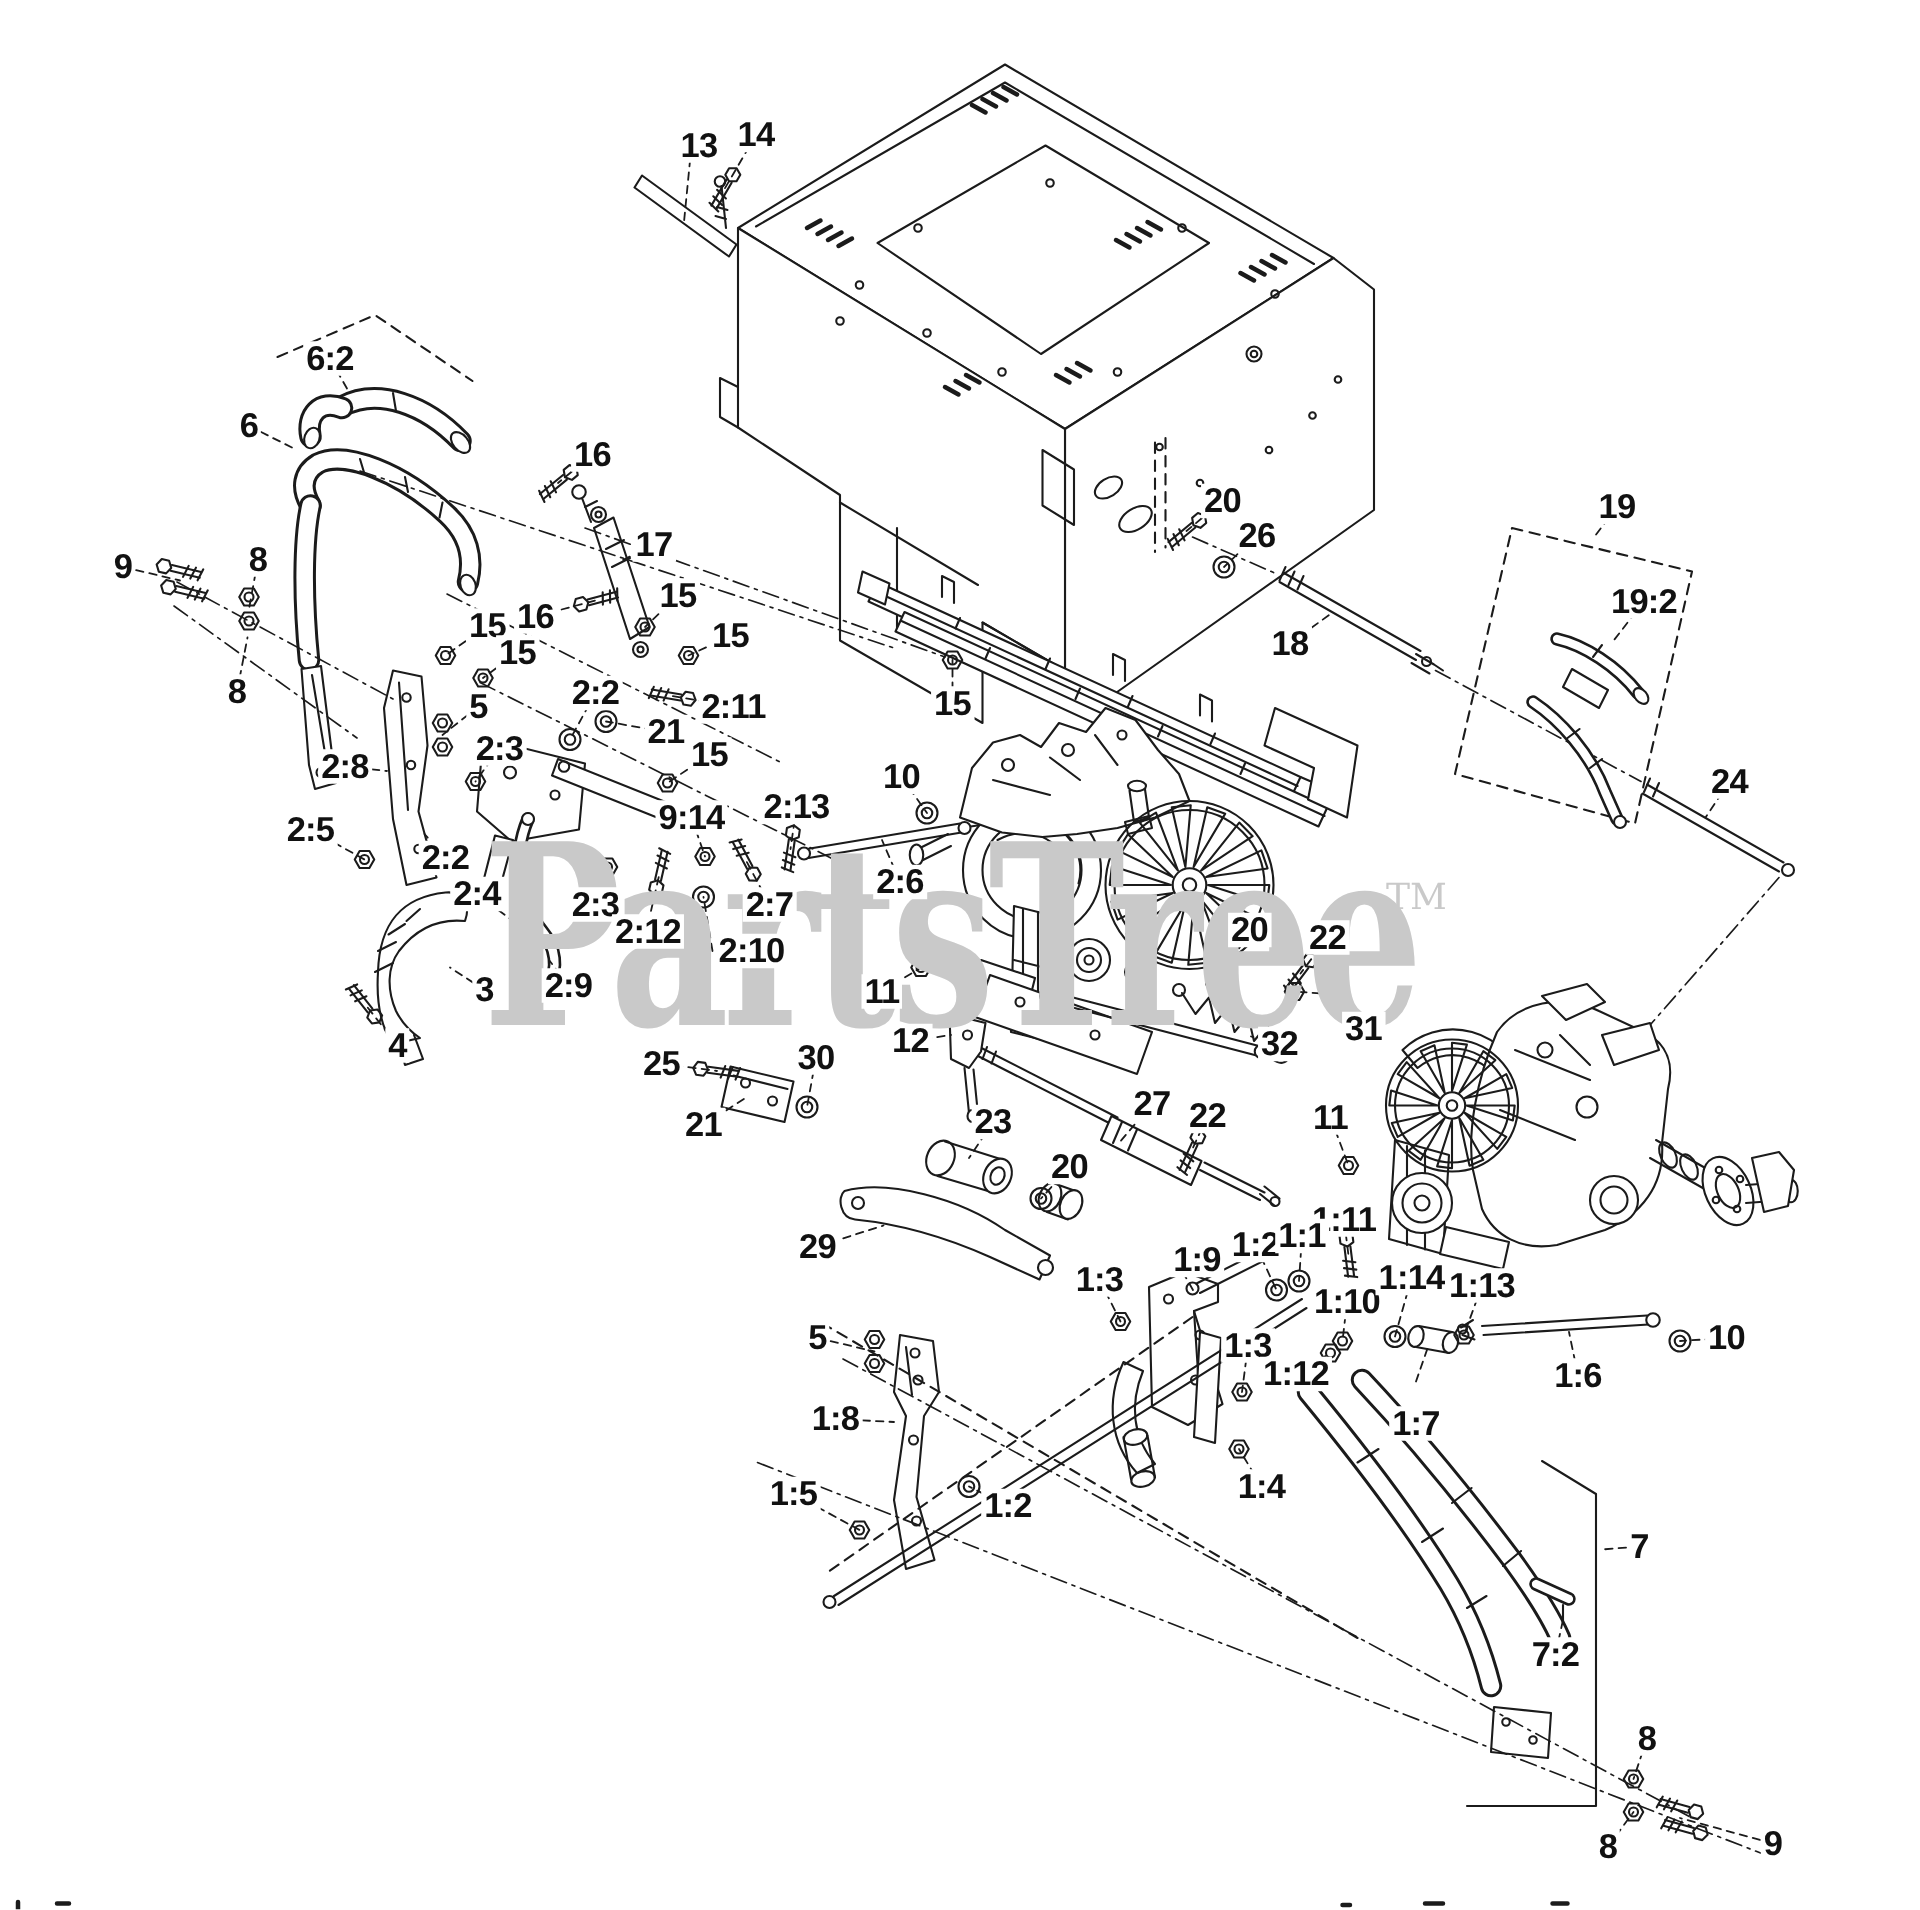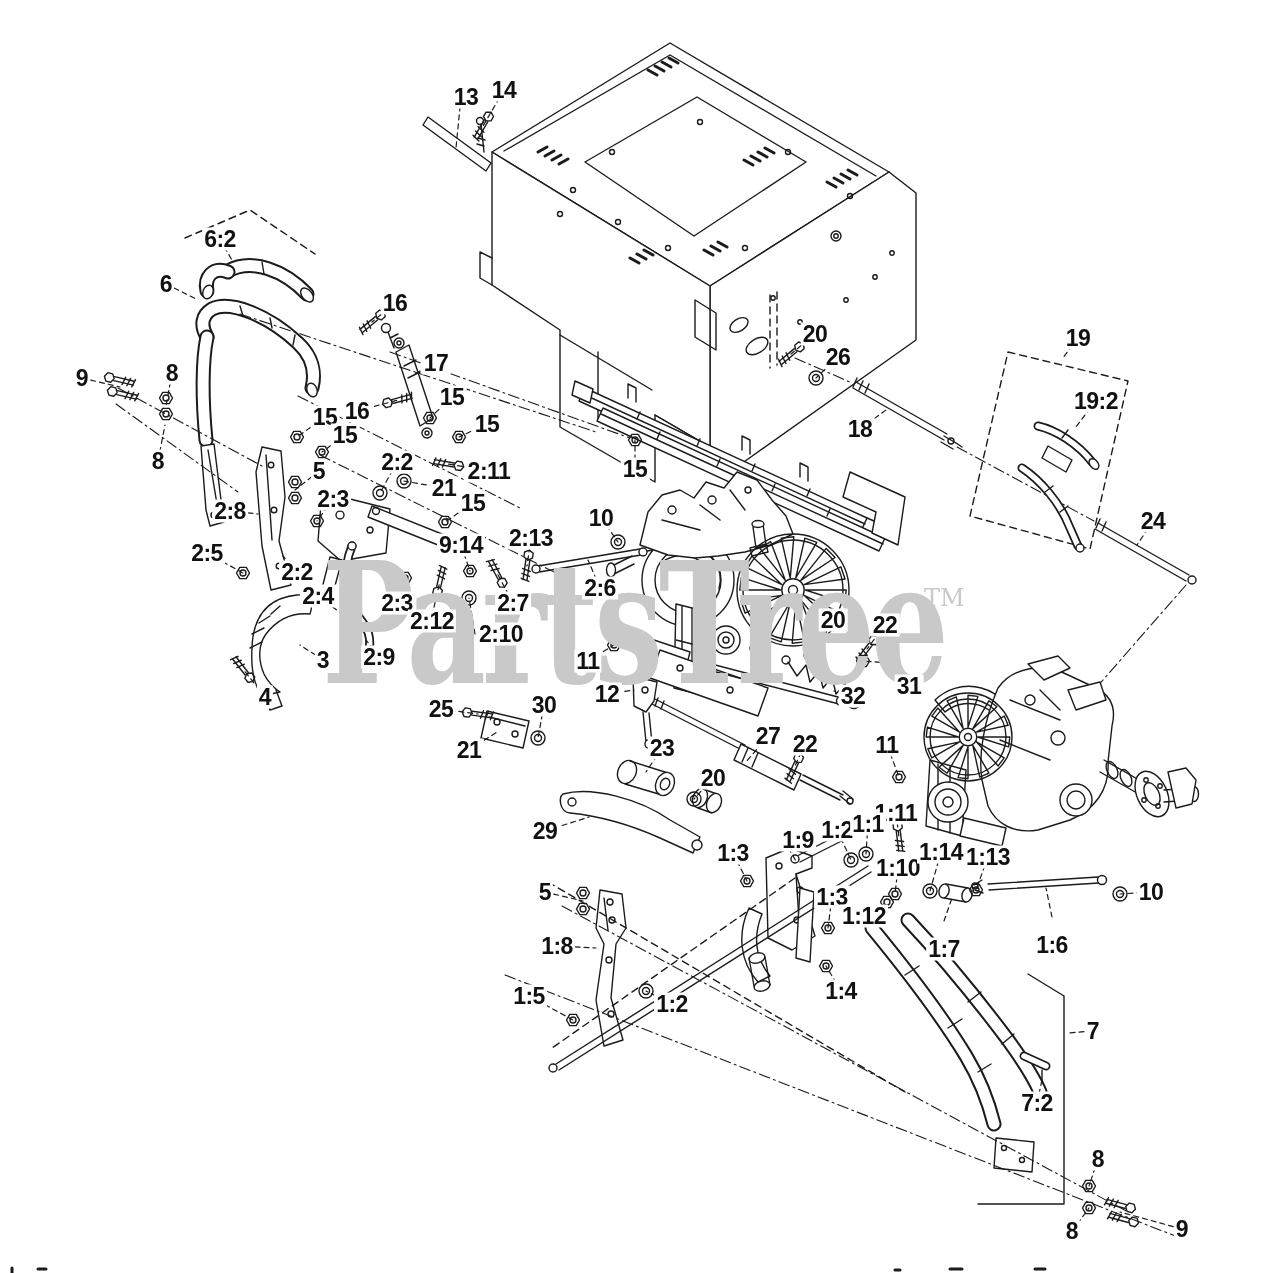--- a/index.html
+++ b/index.html
@@ -684,21 +684,21 @@
       <div class="callout" style="left: 868px; top: 824px;">1:1</div>
       <div class="callout" style="left: 784px; top: 840px; margin-left: 14px;">1:9</div>
       <div class="callout" style="left: 733px; top: 853px;">1:3</div>
       <div class="callout" style="left: 898px; top: 868px;">1:10</div>
       <div class="callout" style="left: 941px; top: 852px;">1:14</div>
       <div class="callout" style="left: 988px; top: 857px;">1:13</div>
       <div class="callout" style="left: 832px; top: 897px;">1:3</div>
       <div class="callout" style="left: 545px; top: 892px;">5</div>
       <div class="callout" style="left: 864px; top: 916px;">1:12</div>
       <div class="callout" style="left: 944px; top: 921px; margin-top: 28px;">1:7</div>
-      <div class="callout" style="left: 1052px; top: 917px; margin-top: 28px;">1:6</div>
+      <div class="callout" style="left: 1052px; top: 917px;">1:6</div>
       <div class="callout" style="left: 1151px; top: 892px;">10</div>
       <div class="callout" style="left: 557px; top: 946px;">1:8</div>
       <div class="callout" style="left: 841px; top: 991px;">1:4</div>
       <div class="callout" style="left: 529px; top: 996px;">1:5</div>
       <div class="callout" style="left: 672px; top: 1004px;">1:2</div>
       <div class="callout" style="left: 1093px; top: 1031px;">7</div>
       <div class="callout" style="left: 1037px; top: 1103px;">7:2</div>
       <div class="callout" style="left: 1098px; top: 1159px;">8</div>
       <div class="callout" style="left: 1072px; top: 1231px;">8</div>
       <div class="callout" style="left: 1182px; top: 1229px;">9</div>

